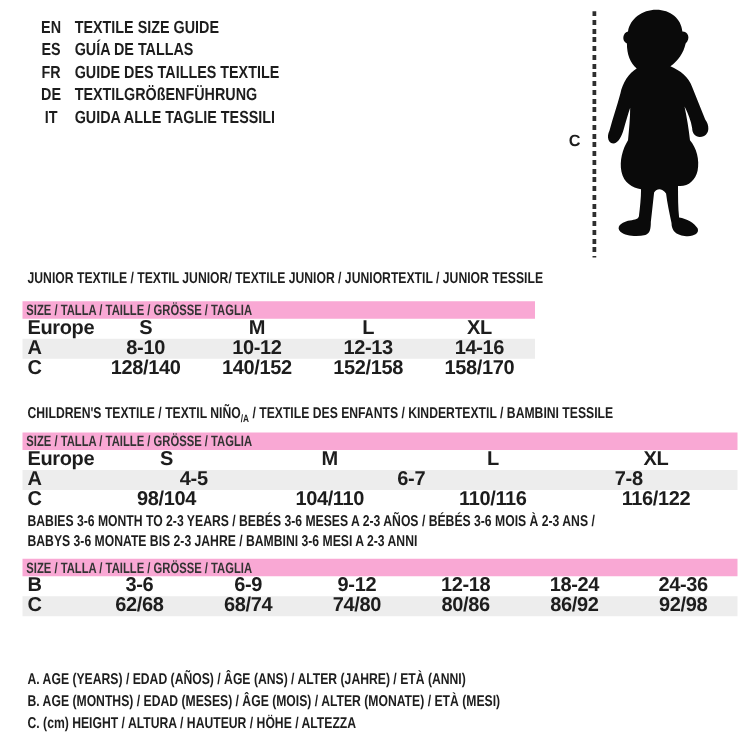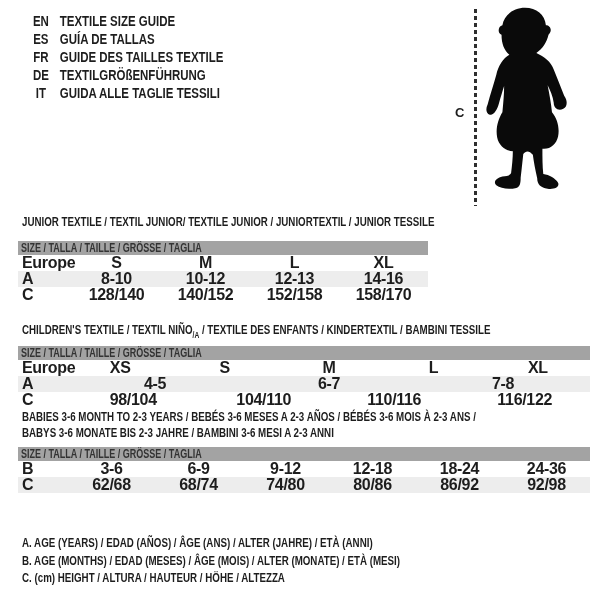--- a/index.html
+++ b/index.html
@@ -22,21 +22,21 @@
   .baby{left:485px;top:6px;width:87px;height:202px;}
   
   .tbl{left:18px;}
   .t1{top:214px;width:410px;}
   .t2{top:322px;width:572px;}
   .t3{top:409px;width:572px;}
   .title{font-size:12.5px;transform:scaleX(0.78);margin-left:4px;line-height:16px;}
   .title sub{font-size:8.5px;}
   .grid{position:absolute;left:0;width:100%;}
   .t1 .grid{top:27px;} .t2 .grid{top:24px;} .t3 .grid{top:38px;}
-  .bar{height:14px;background:#a3a3a3;}
+  .bar{height:14px;background:#f9a8d4;}
   .bar-text{font-size:12px;color:#333;line-height:14px;padding-left:4px;transform:scaleX(0.75);}
   .row{display:flex;height:16px;align-items:center;font-weight:700;font-size:16px;letter-spacing:-0.3px;}
   .row.stripe{background:#ededed;}
   .lbl{padding-left:4px;text-align:left;}
   .t1 .lbl{width:50px;} .t2 .lbl,.t3 .lbl{width:46px;}
   .cell{flex:1;text-align:center;}
   
   .notes{left:22px;top:535px;}
   .note{font-size:12.5px;line-height:17.5px;transform:scaleX(0.78);}
 </style>
@@ -139,21 +139,20 @@
 </div>
 
 <div class="abs tbl t2">
   <div class="cond title"><span>CHILDREN'S TEXTILE / TEXTIL NIÑO</span><sub>/A</sub><span> / TEXTILE DES ENFANTS / KINDERTEXTIL / BAMBINI TESSILE</span></div>
   <div class="grid">
     <div class="bar">
       <div class="cond bar-text">SIZE / TALLA / TAILLE / GRÖSSE / TAGLIA</div>
     </div>
     <div class="row">
       <span class="lbl">Europe</span>
-      <span class="cell">XS</span>
       <span class="cell">S</span>
       <span class="cell">M</span>
       <span class="cell">L</span>
       <span class="cell">XL</span>
     </div>
     <div class="row stripe">
       <span class="lbl">A</span>
       <span class="cell">4-5</span>
       <span class="cell">6-7</span>
       <span class="cell">7-8</span>

